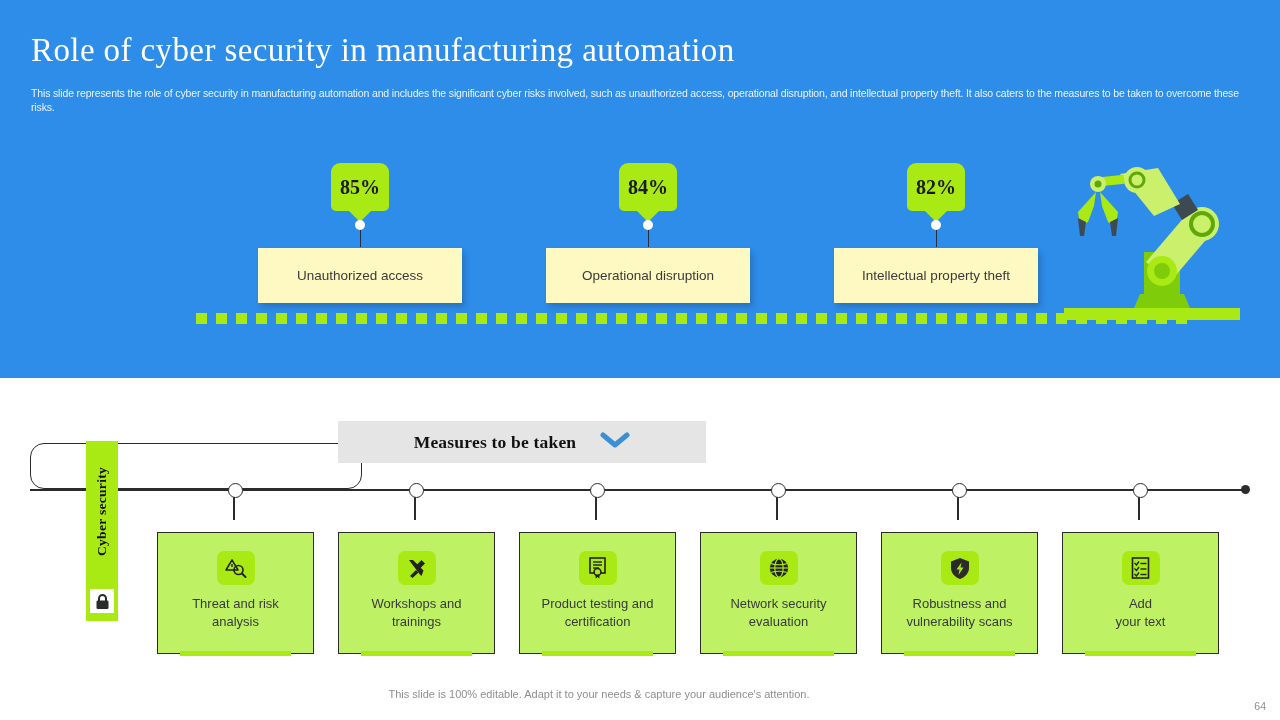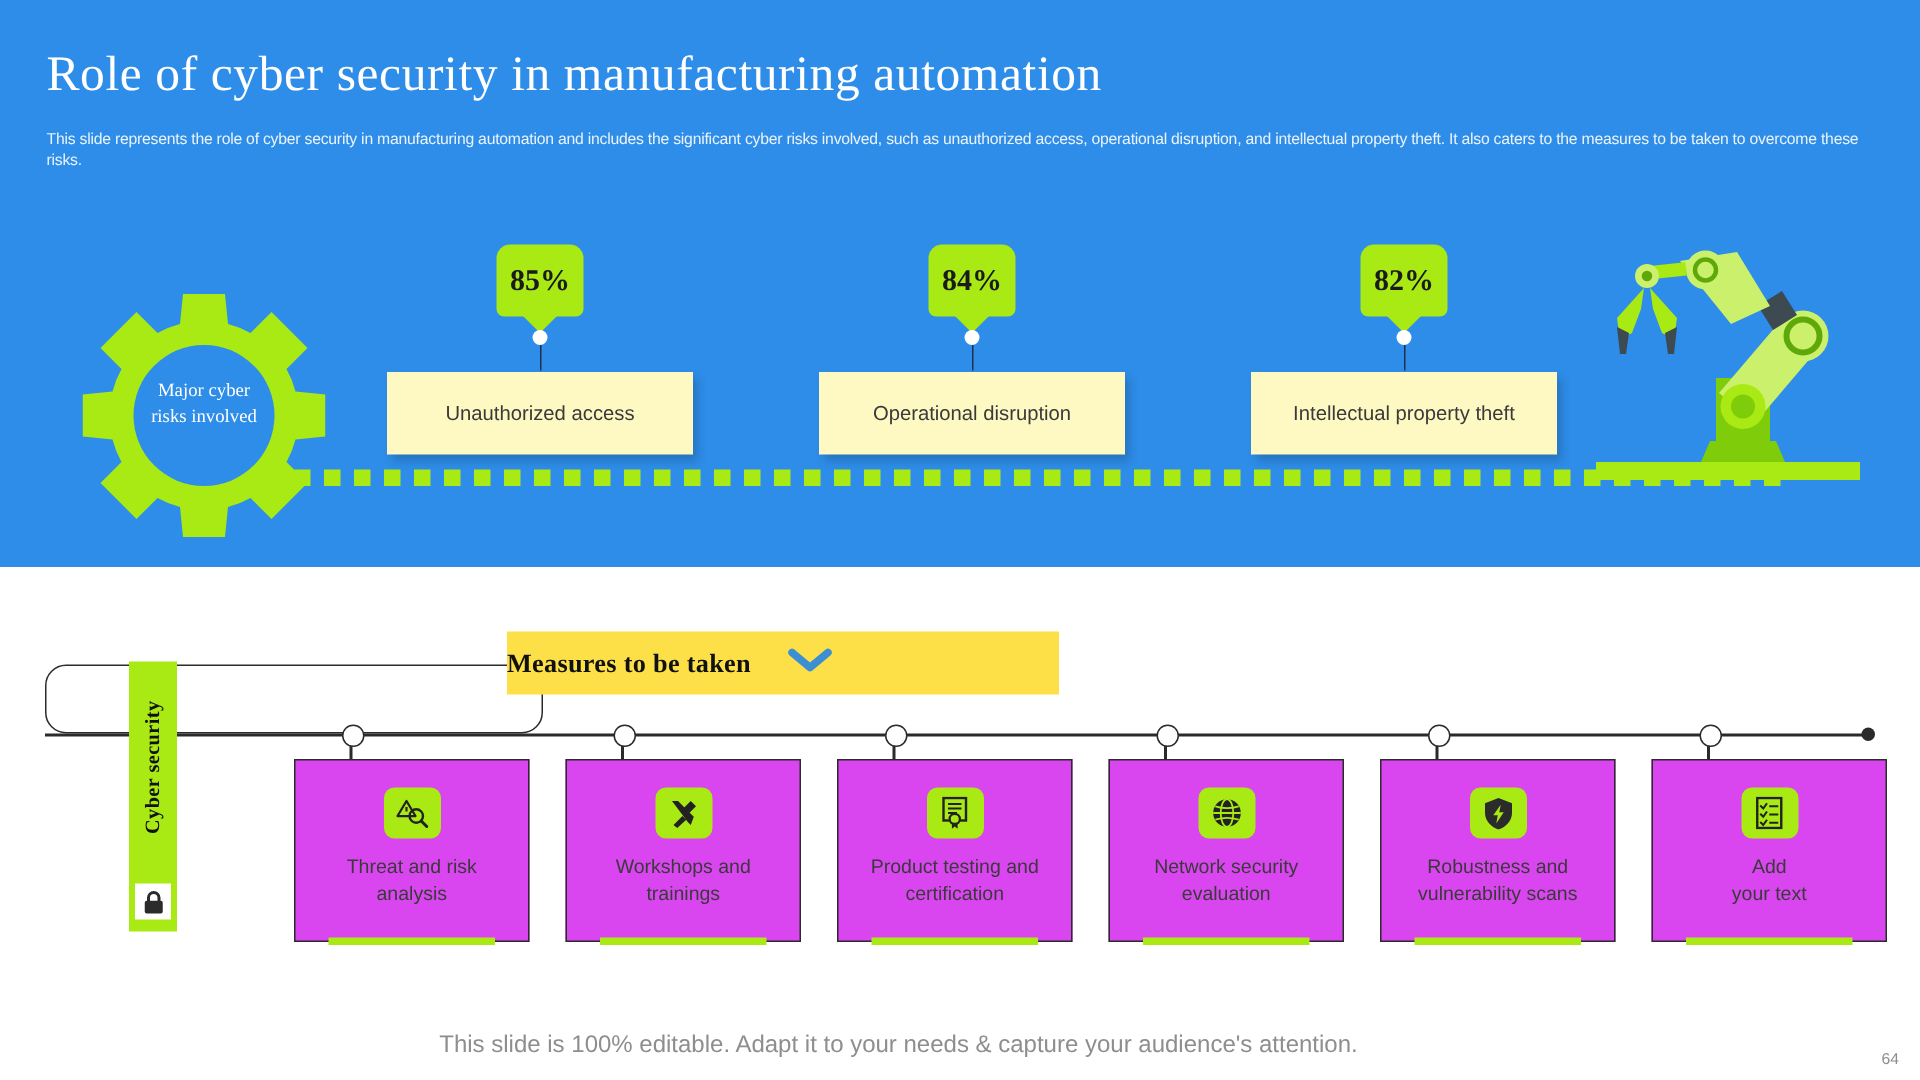--- a/index.html
+++ b/index.html
@@ -151,24 +151,24 @@
     left: 0; top: 378px;
     width: 1280px; height: 342px;
     background: #ffffff;
   }
 
   
   .measures-banner {
     position: absolute;
     left: 338px; top: 421px;
     width: 368px; height: 42px;
-    background: #fde047;
+    background: #e5e5e5;
     display: flex;
     align-items: center;
-    justify-content: flex-start;
+    justify-content: center;
     gap: 24px;
   }
   .measures-banner .mlabel {
     font-family: "Liberation Serif", serif;
     font-weight: bold;
     font-size: 17.5px;
     color: #111111;
     letter-spacing: 0.2px;
   }
 
@@ -243,25 +243,24 @@
     top: 494px;
     width: 1.4px;
     height: 26px;
     margin-left: -0.7px;
     background: #2b2b2b;
   }
 
   
   .mcard {
     position: absolute;
-    top: 506px;
+    top: 532px;
     width: 155px; height: 120px;
     border: 1.3px solid #2b2b2b;
-    background: #d946ef;
-    margin-left: 39px;
+    background: #bef264;
   }
   .mcard .icon-tile {
     position: absolute;
     left: 50%; margin-left: -19px;
     top: 18px;
     width: 38px; height: 34px;
     background: #A9E914;
     border-radius: 7px;
     display: flex;
     align-items: center;
@@ -283,21 +282,21 @@
     width: 111px; height: 5px;
     background: #A9E914;
   }
 
   
   .footer-note {
     position: absolute;
     left: 0; top: 688px;
     width: 1198px;
     text-align: center;
-    font-size: 16px;
+    font-size: 11px;
     color: #8e8e8e;
   }
   .page-number {
     position: absolute;
     right: 14px; top: 700px;
     font-size: 10.5px;
     color: #8e8e8e;
   }
 </style>
 </head>
@@ -354,34 +353,20 @@
       <i></i>
       <i></i>
       <i></i>
       <i></i>
       <i></i>
       <i></i>
       <i></i>
       <i></i>
   </div>
 
-  <div class="gear-wrap">
-    <svg width="162" height="162" viewBox="0 0 162 162">
-      <path fill="#A9E914" d="M81 0 L95 0 L97 20 A62 62 0 0 1 112 26 L126 12 L150 36 L136 50
-        A62 62 0 0 1 142 65 L162 67 L162 95 L142 97 A62 62 0 0 1 136 112 L150 126 L126 150 L112 136
-        A62 62 0 0 1 97 142 L95 162 L67 162 L65 142 A62 62 0 0 1 50 136 L36 150 L12 126 L26 112
-        A62 62 0 0 1 20 97 L0 95 L0 67 L20 65 A62 62 0 0 1 26 50 L12 36 L36 12 L50 26
-        A62 62 0 0 1 65 20 L67 0 Z"></path>
-      <circle cx="81" cy="81" r="47" fill="#2E8DE8"></circle>
-    </svg>
-    <div class="gear-label">
-      <div>Major cyber</div>
-      <div>risks involved</div>
-    </div>
-  </div>
 
   <div class="risk-col" style="left:258px; top:163px; width:204px; height:145px;">
     <div class="badge">
       <span>85%</span>
     </div>
     <div class="badge-dot"></div>
     <div class="badge-stem"></div>
     <div class="risk-card">
       <span>Unauthorized access</span>
     </div>

